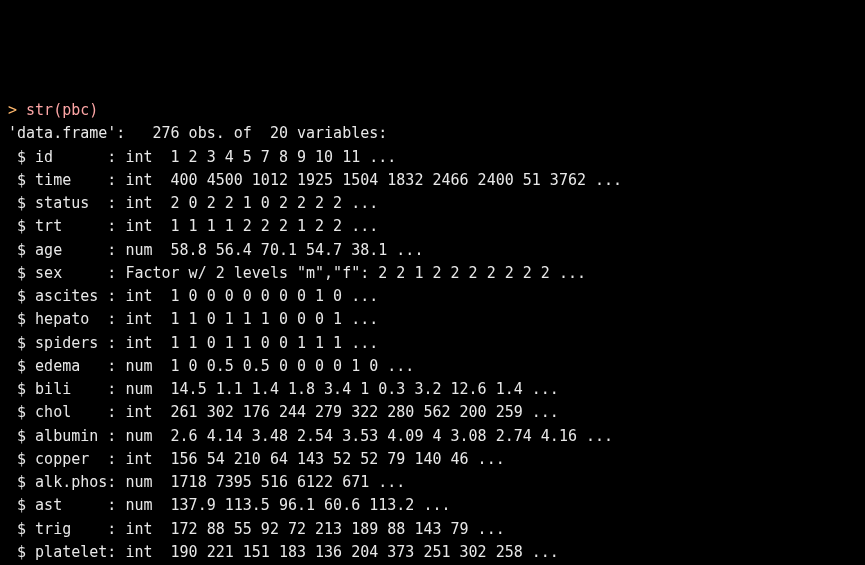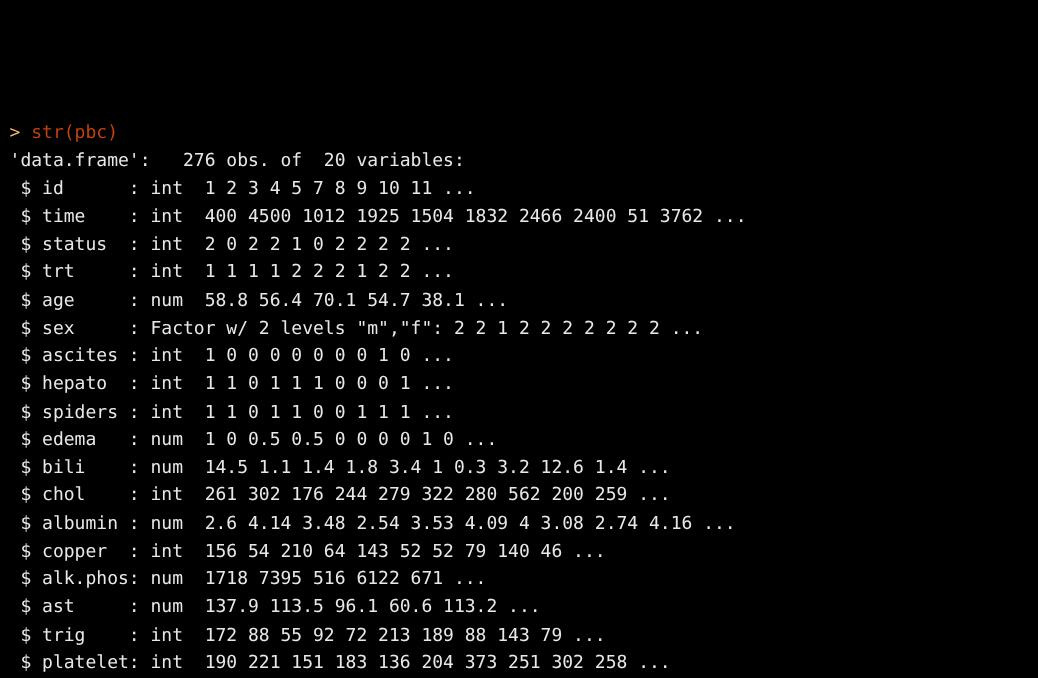--- a/index.html
+++ b/index.html
@@ -13,21 +13,21 @@
       white-space: pre;
       overflow: hidden;
       width: 865px;
       height: 565px;
       box-sizing: border-box;
     }
     .prompt {
       color: #ffb86c;
     }
     .cmd {
-      color: #c2410c;
+      color: #fca5a5;
     }
     .line {
       display: block;
     }
   </style>
 </head>
 <body>
 
 
 

